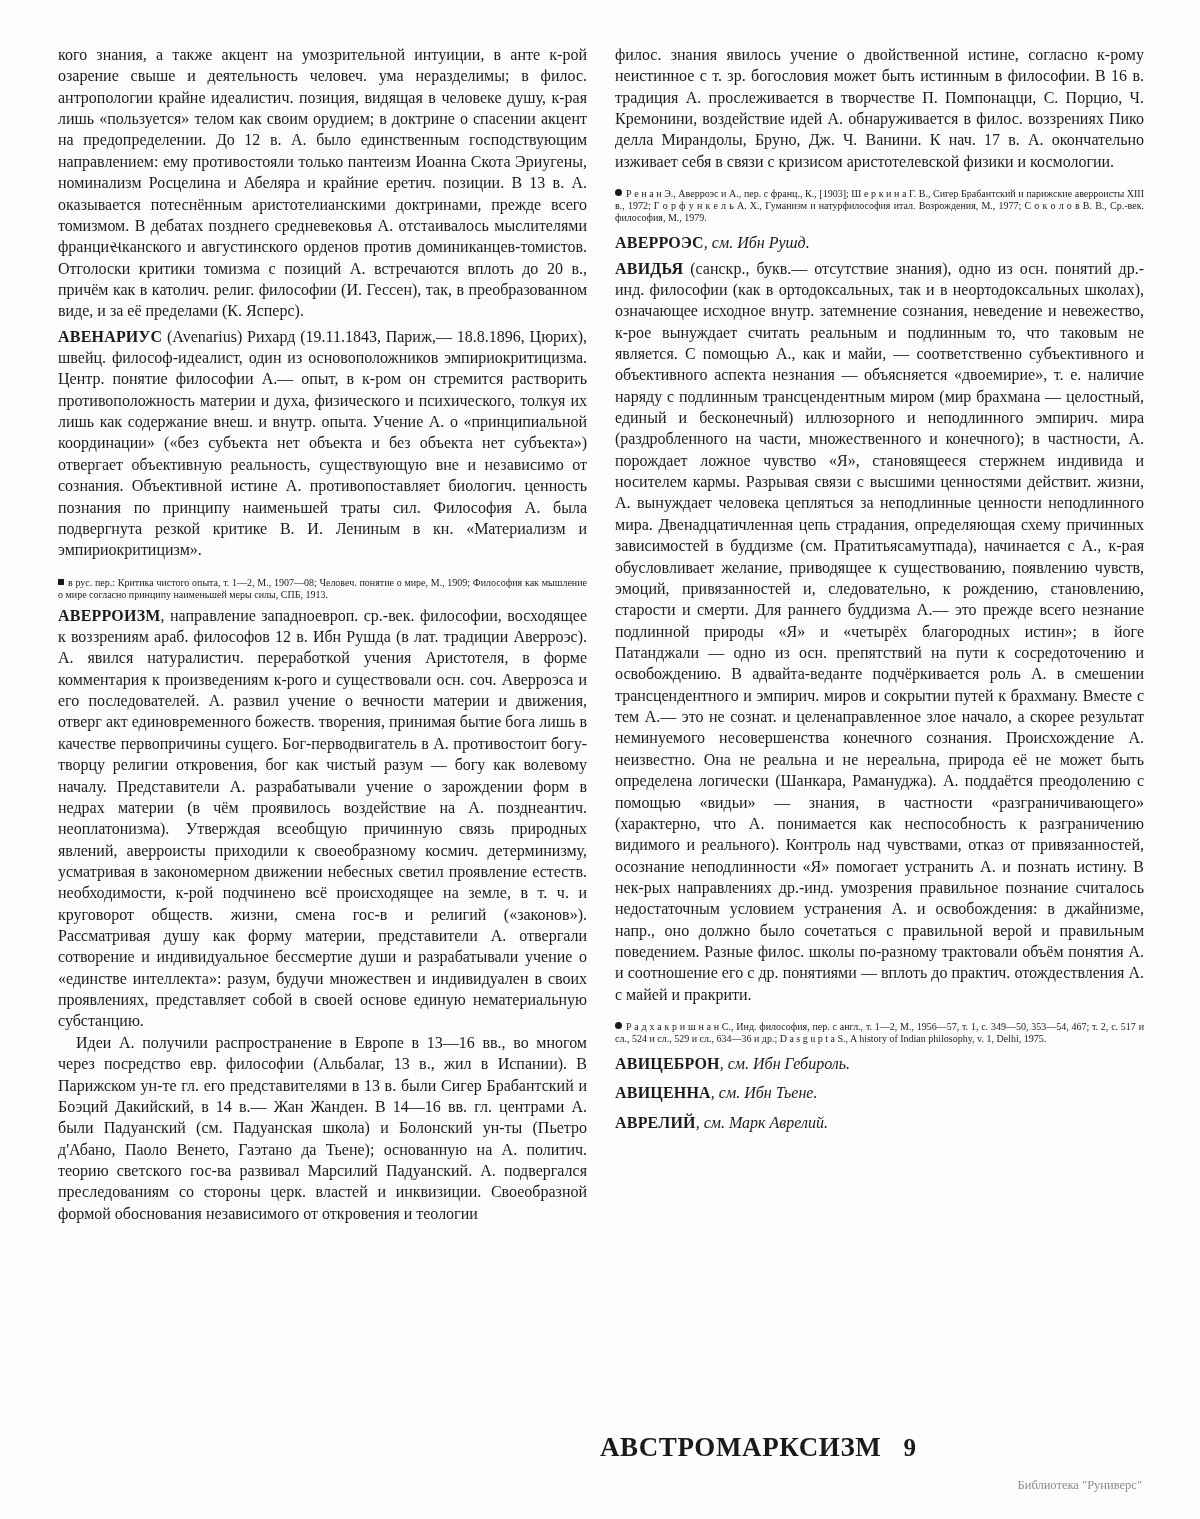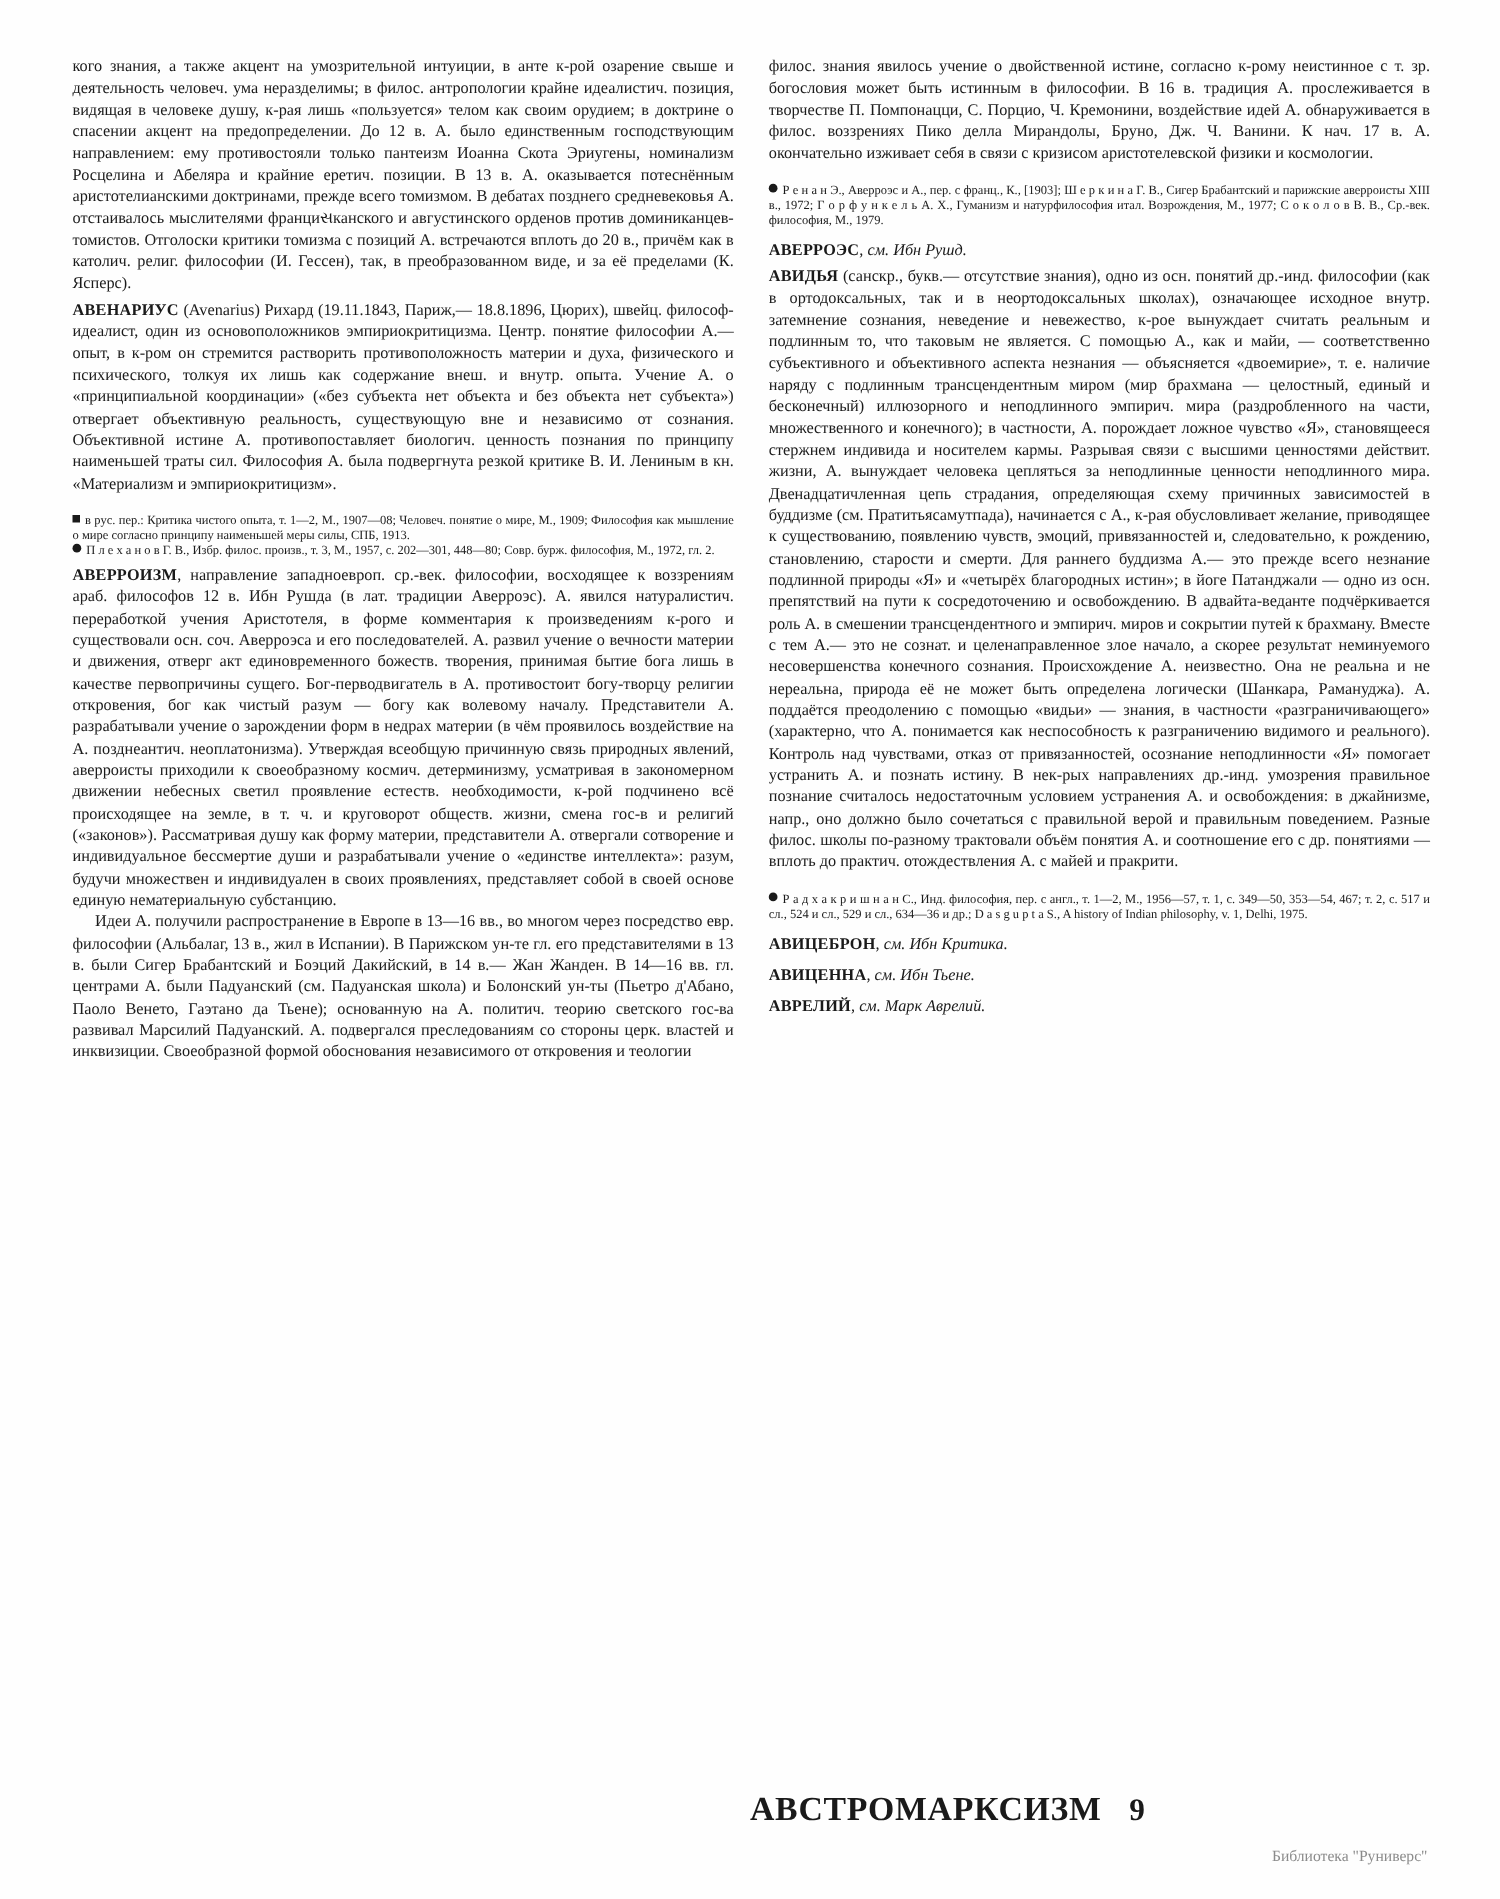--- a/index.html
+++ b/index.html
@@ -23,21 +23,21 @@
     left: 58px;
     width: 1086px;
     display: flex;
     gap: 28px;
   }
   .col {
     width: 529px;
   }
   .col p, .col div.blk {
     margin: 0;
-    font-size: 13px;
+    font-size: 16px;
     line-height: 1.335;
     text-align: justify;
     text-justify: inter-word;
     hyphens: manual;
   }
   .indent {
     text-indent: 18px;
   }
   .entry {
     margin-top: 4px;
@@ -116,21 +116,20 @@
   <div class="columns">
 
     <div class="col">
 
       <p class="blk">кого знания, а также акцент на умозрительной интуиции, в анте к-рой озарение свыше и деятельность человеч. ума неразделимы; в филос. антропологии крайне идеалистич. позиция, видящая в человеке душу, к-рая лишь «пользуется» телом как своим орудием; в доктрине о спасении акцент на предопределении. До 12 в. А. было единственным господствующим направлением: ему противостояли только пантеизм Иоанна Скота Эриугены, номинализм Росцелина и Абеляра и крайние еретич. позиции. В 13 в. А. оказывается потеснённым аристотелианскими доктринами, прежде всего томизмом. В дебатах позднего средневековья А. отстаивалось мыслителями франциસканского и августинского орденов против доминиканцев-томистов. Отголоски критики томизма с позиций А. встречаются вплоть до 20 в., причём как в католич. религ. философии (И. Гессен), так, в преобразованном виде, и за её пределами (К. Ясперс).</p>
 
       <div class="entry">
         <p class="blk"><span class="headword">АВЕНАРИУС</span><span> (Avenarius) Рихард (19.11.1843, Париж,— 18.8.1896, Цюрих), швейц. философ-идеалист, один из основоположников эмпириокритицизма. Центр. понятие философии А.— опыт, в к-ром он стремится растворить противоположность материи и духа, физического и психического, толкуя их лишь как содержание внеш. и внутр. опыта. Учение А. о «принципиальной координации» («без субъекта нет объекта и без объекта нет субъекта») отвергает объективную реальность, существующую вне и независимо от сознания. Объективной истине А. противопоставляет биологич. ценность познания по принципу наименьшей траты сил. Философия А. была подвергнута резкой критике В. И. Лениным в кн. «Материализм и эмпириокритицизм».</span></p>
         <div class="refs">
           <span class="bullet-line"><span class="sq"></span><span>в рус. пер.: Критика чистого опыта, т. 1—2, М., 1907—08; Человеч. понятие о мире, М., 1909; Философия как мышление о мире согласно принципу наименьшей меры силы, СПБ, 1913.</span></span>
-          <span class="bullet-line"><span class="ci"></span><span>П л е х а н о в  Г. В., Избр. филос. произв., т. 3, М., 1957, с. 202—301, 448—80; Совр. бурж. философия, М., 1972, гл. 2.</span></span>
         </div>
       </div>
 
       <div class="entry">
         <p class="blk"><span class="headword">АВЕРРОИЗМ</span><span>, направление западноевроп. ср.-век. философии, восходящее к воззрениям араб. философов 12 в. Ибн Рушда (в лат. традиции Аверроэс). А. явился натуралистич. переработкой учения Аристотеля, в форме комментария к произведениям к-рого и существовали осн. соч. Аверроэса и его последователей. А. развил учение о вечности материи и движения, отверг акт единовременного божеств. творения, принимая бытие бога лишь в качестве первопричины сущего. Бог-перводвигатель в А. противостоит богу-творцу религии откровения, бог как чистый разум — богу как волевому началу. Представители А. разрабатывали учение о зарождении форм в недрах материи (в чём проявилось воздействие на А. позднеантич. неоплатонизма). Утверждая всеобщую причинную связь природных явлений, аверроисты приходили к своеобразному космич. детерминизму, усматривая в закономерном движении небесных светил проявление естеств. необходимости, к-рой подчинено всё происходящее на земле, в т. ч. и круговорот обществ. жизни, смена гос-в и религий («законов»). Рассматривая душу как форму материи, представители А. отвергали сотворение и индивидуальное бессмертие души и разрабатывали учение о «единстве интеллекта»: разум, будучи множествен и индивидуален в своих проявлениях, представляет собой в своей основе единую нематериальную субстанцию.</span></p>
       </div>
 
       <p class="blk indent">Идеи А. получили распространение в Европе в 13—16 вв., во многом через посредство евр. философии (Альбалаг, 13 в., жил в Испании). В Парижском ун-те гл. его представителями в 13 в. были Сигер Брабантский и Боэций Дакийский, в 14 в.— Жан Жанден. В 14—16 вв. гл. центрами А. были Падуанский (см. Падуанская школа) и Болонский ун-ты (Пьетро д'Абано, Паоло Венето, Гаэтано да Тьене); основанную на А. политич. теорию светского гос-ва развивал Марсилий Падуанский. А. подвергался преследованиям со стороны церк. властей и инквизиции. Своеобразной формой обоснования независимого от откровения и теологии</p>
 
     </div>
@@ -148,21 +147,21 @@
       </div>
 
       <div class="entry">
         <p class="blk"><span class="headword">АВИДЬЯ</span><span> (санскр., букв.— отсутствие знания), одно из осн. понятий др.-инд. философии (как в ортодоксальных, так и в неортодоксальных школах), означающее исходное внутр. затемнение сознания, неведение и невежество, к-рое вынуждает считать реальным и подлинным то, что таковым не является. С помощью А., как и майи, — соответственно субъективного и объективного аспекта незнания — объясняется «двоемирие», т. е. наличие наряду с подлинным трансцендентным миром (мир брахмана — целостный, единый и бесконечный) иллюзорного и неподлинного эмпирич. мира (раздробленного на части, множественного и конечного); в частности, А. порождает ложное чувство «Я», становящееся стержнем индивида и носителем кармы. Разрывая связи с высшими ценностями действит. жизни, А. вынуждает человека цепляться за неподлинные ценности неподлинного мира. Двенадцатичленная цепь страдания, определяющая схему причинных зависимостей в буддизме (см. Пратитьясамутпада), начинается с А., к-рая обусловливает желание, приводящее к существованию, появлению чувств, эмоций, привязанностей и, следовательно, к рождению, становлению, старости и смерти. Для раннего буддизма А.— это прежде всего незнание подлинной природы «Я» и «четырёх благородных истин»; в йоге Патанджали — одно из осн. препятствий на пути к сосредоточению и освобождению. В адвайта-веданте подчёркивается роль А. в смешении трансцендентного и эмпирич. миров и сокрытии путей к брахману. Вместе с тем А.— это не сознат. и целенаправленное злое начало, а скорее результат неминуемого несовершенства конечного сознания. Происхождение А. неизвестно. Она не реальна и не нереальна, природа её не может быть определена логически (Шанкара, Рамануджа). А. поддаётся преодолению с помощью «видьи» — знания, в частности «разграничивающего» (характерно, что А. понимается как неспособность к разграничению видимого и реального). Контроль над чувствами, отказ от привязанностей, осознание неподлинности «Я» помогает устранить А. и познать истину. В нек-рых направлениях др.-инд. умозрения правильное познание считалось недостаточным условием устранения А. и освобождения: в джайнизме, напр., оно должно было сочетаться с правильной верой и правильным поведением. Разные филос. школы по-разному трактовали объём понятия А. и соотношение его с др. понятиями — вплоть до практич. отождествления А. с майей и пракрити.</span></p>
         <div class="refs">
           <span class="bullet-line"><span class="ci"></span><span>Р а д х а к р и ш н а н  С., Инд. философия, пер. с англ., т. 1—2, М., 1956—57, т. 1, с. 349—50, 353—54, 467; т. 2, с. 517 и сл., 524 и сл., 529 и сл., 634—36 и др.; D a s g u p t a S., A history of Indian philosophy, v. 1, Delhi, 1975.</span></span>
         </div>
       </div>
 
       <div class="entry seealso">
-        <p class="blk"><span class="headword">АВИЦЕБРОН</span><span class="ital">, см. Ибн Критика.</span></p>
+        <p class="blk"><span class="headword">АВИЦЕБРОН</span><span class="ital">, см. Ибн Гебироль.</span></p>
       </div>
 
       <div class="entry seealso">
         <p class="blk"><span class="headword">АВИЦЕННА</span><span class="ital">, см. Ибн Тьене.</span></p>
       </div>
 
       <div class="entry seealso">
         <p class="blk"><span class="headword">АВРЕЛИЙ</span><span class="ital">, см. Марк Аврелий.</span></p>
       </div>
 

